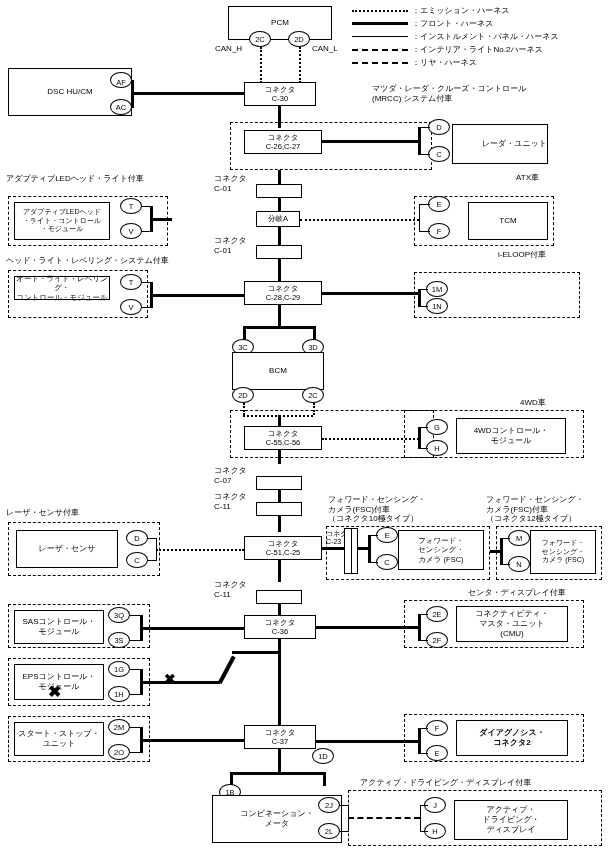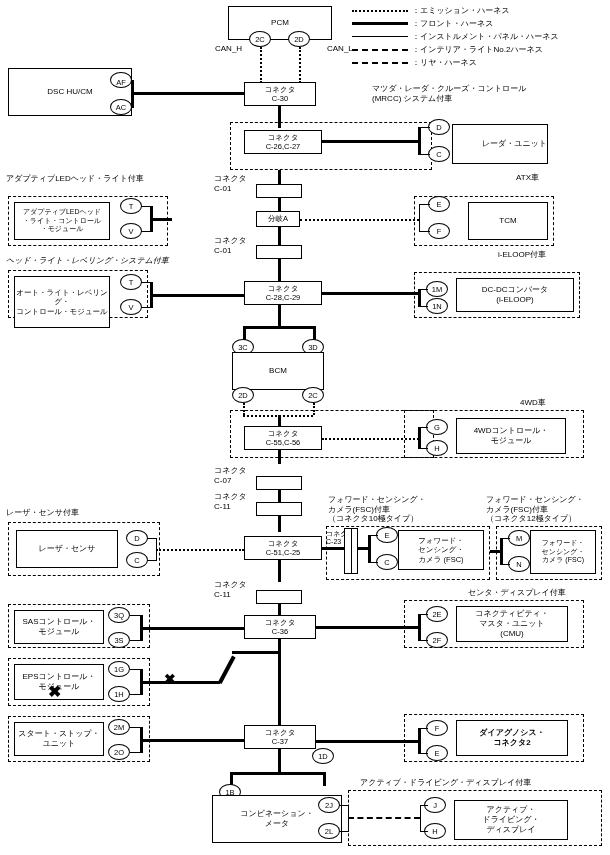--- a/index.html
+++ b/index.html
@@ -62,21 +62,21 @@
   <div class="box" style="left:228px;top:6px;width:104px;height:34px;">
       <span>PCM</span>
     </div>
   <div class="oval" style="left:249px;top:31px;width:22px;height:16px;">
       <span>2C</span>
     </div>
   <div class="oval" style="left:288px;top:31px;width:22px;height:16px;">
       <span>2D</span>
     </div>
   <div class="lbl" style="left:215px;top:44px;">CAN_H</div>
-  <div class="lbl" style="left:312px;top:44px;margin-left:15px;">CAN_L</div>
+  <div class="lbl" style="left:312px;top:44px;">CAN_L</div>
 
   <div class="dotlinev" style="left:260px;top:47px;height:36px;"></div>
   <div class="dotlinev" style="left:299px;top:47px;height:36px;"></div>
   <div class="dotline" style="left:260px;top:83px;width:40px;"></div>
 
   <div class="connbox" style="left:244px;top:82px;width:72px;height:24px;">
     <span>コネクタ</span>
     <span>C-30</span>
   </div>
 
@@ -153,45 +153,42 @@
     </div>
   <div class="oval" style="left:120px;top:223px;width:22px;height:16px;">
       <span>V</span>
     </div>
   <div class="ln thickv" style="left:150px;top:206px;height:26px;"></div>
   <div class="ln thin" style="left:141px;top:206px;width:10px;"></div>
   <div class="ln thin" style="left:141px;top:231px;width:10px;"></div>
   <div class="ln thick" style="left:150px;top:218px;width:22px;"></div>
 
   <div class="dash" style="left:8px;top:270px;width:140px;height:48px;"></div>
-  <div class="lbl" style="left:6px;top:256px;font-style:italic;">ヘッド・ライト・レベリング・システム付車</div>
-  <div class="box" style="left:14px;top:276px;width:96px;height:52px;font-size:7.5px;">
+  <div class="lbl" style="left:6px;top:256px;">ヘッド・ライト・レベリング・システム付車</div>
+  <div class="box" style="left:14px;top:276px;width:96px;height:24px;font-size:7.5px;">
       <span>オート・ライト・レベリング・<br>コントロール・モジュール</span>
     </div>
   <div class="oval" style="left:120px;top:274px;width:22px;height:16px;">
       <span>T</span>
     </div>
   <div class="oval" style="left:120px;top:299px;width:22px;height:16px;">
       <span>V</span>
     </div>
   <div class="ln thickv" style="left:150px;top:282px;height:26px;"></div>
   <div class="ln thin" style="left:141px;top:282px;width:10px;"></div>
   <div class="ln thin" style="left:141px;top:307px;width:10px;"></div>
   <div class="ln thick" style="left:150px;top:294px;width:94px;"></div>
 
   <div class="connbox" style="left:244px;top:281px;width:78px;height:24px;">
     <span>コネクタ</span>
     <span>C-28,C-29</span>
   </div>
 
   <div class="dash" style="left:414px;top:272px;width:166px;height:46px;"></div>
   <div class="lbl" style="left:498px;top:250px;">i-ELOOP付車</div>
-  <div class="box" style="left:456px;top:278px;width:118px;height:34px;">
-      <span>DC-DCコンバータ<br>(i-ELOOP)</span>
-    </div>
   <div class="oval" style="left:426px;top:281px;width:22px;height:16px;">
       <span>1M</span>
     </div>
   <div class="oval" style="left:426px;top:298px;width:22px;height:16px;">
       <span>1N</span>
     </div>
   <div class="ln thickv" style="left:418px;top:289px;height:17px;"></div>
   <div class="ln thin" style="left:418px;top:289px;width:10px;"></div>
   <div class="ln thin" style="left:418px;top:306px;width:10px;"></div>
   <div class="ln thick" style="left:322px;top:292px;width:97px;"></div>

